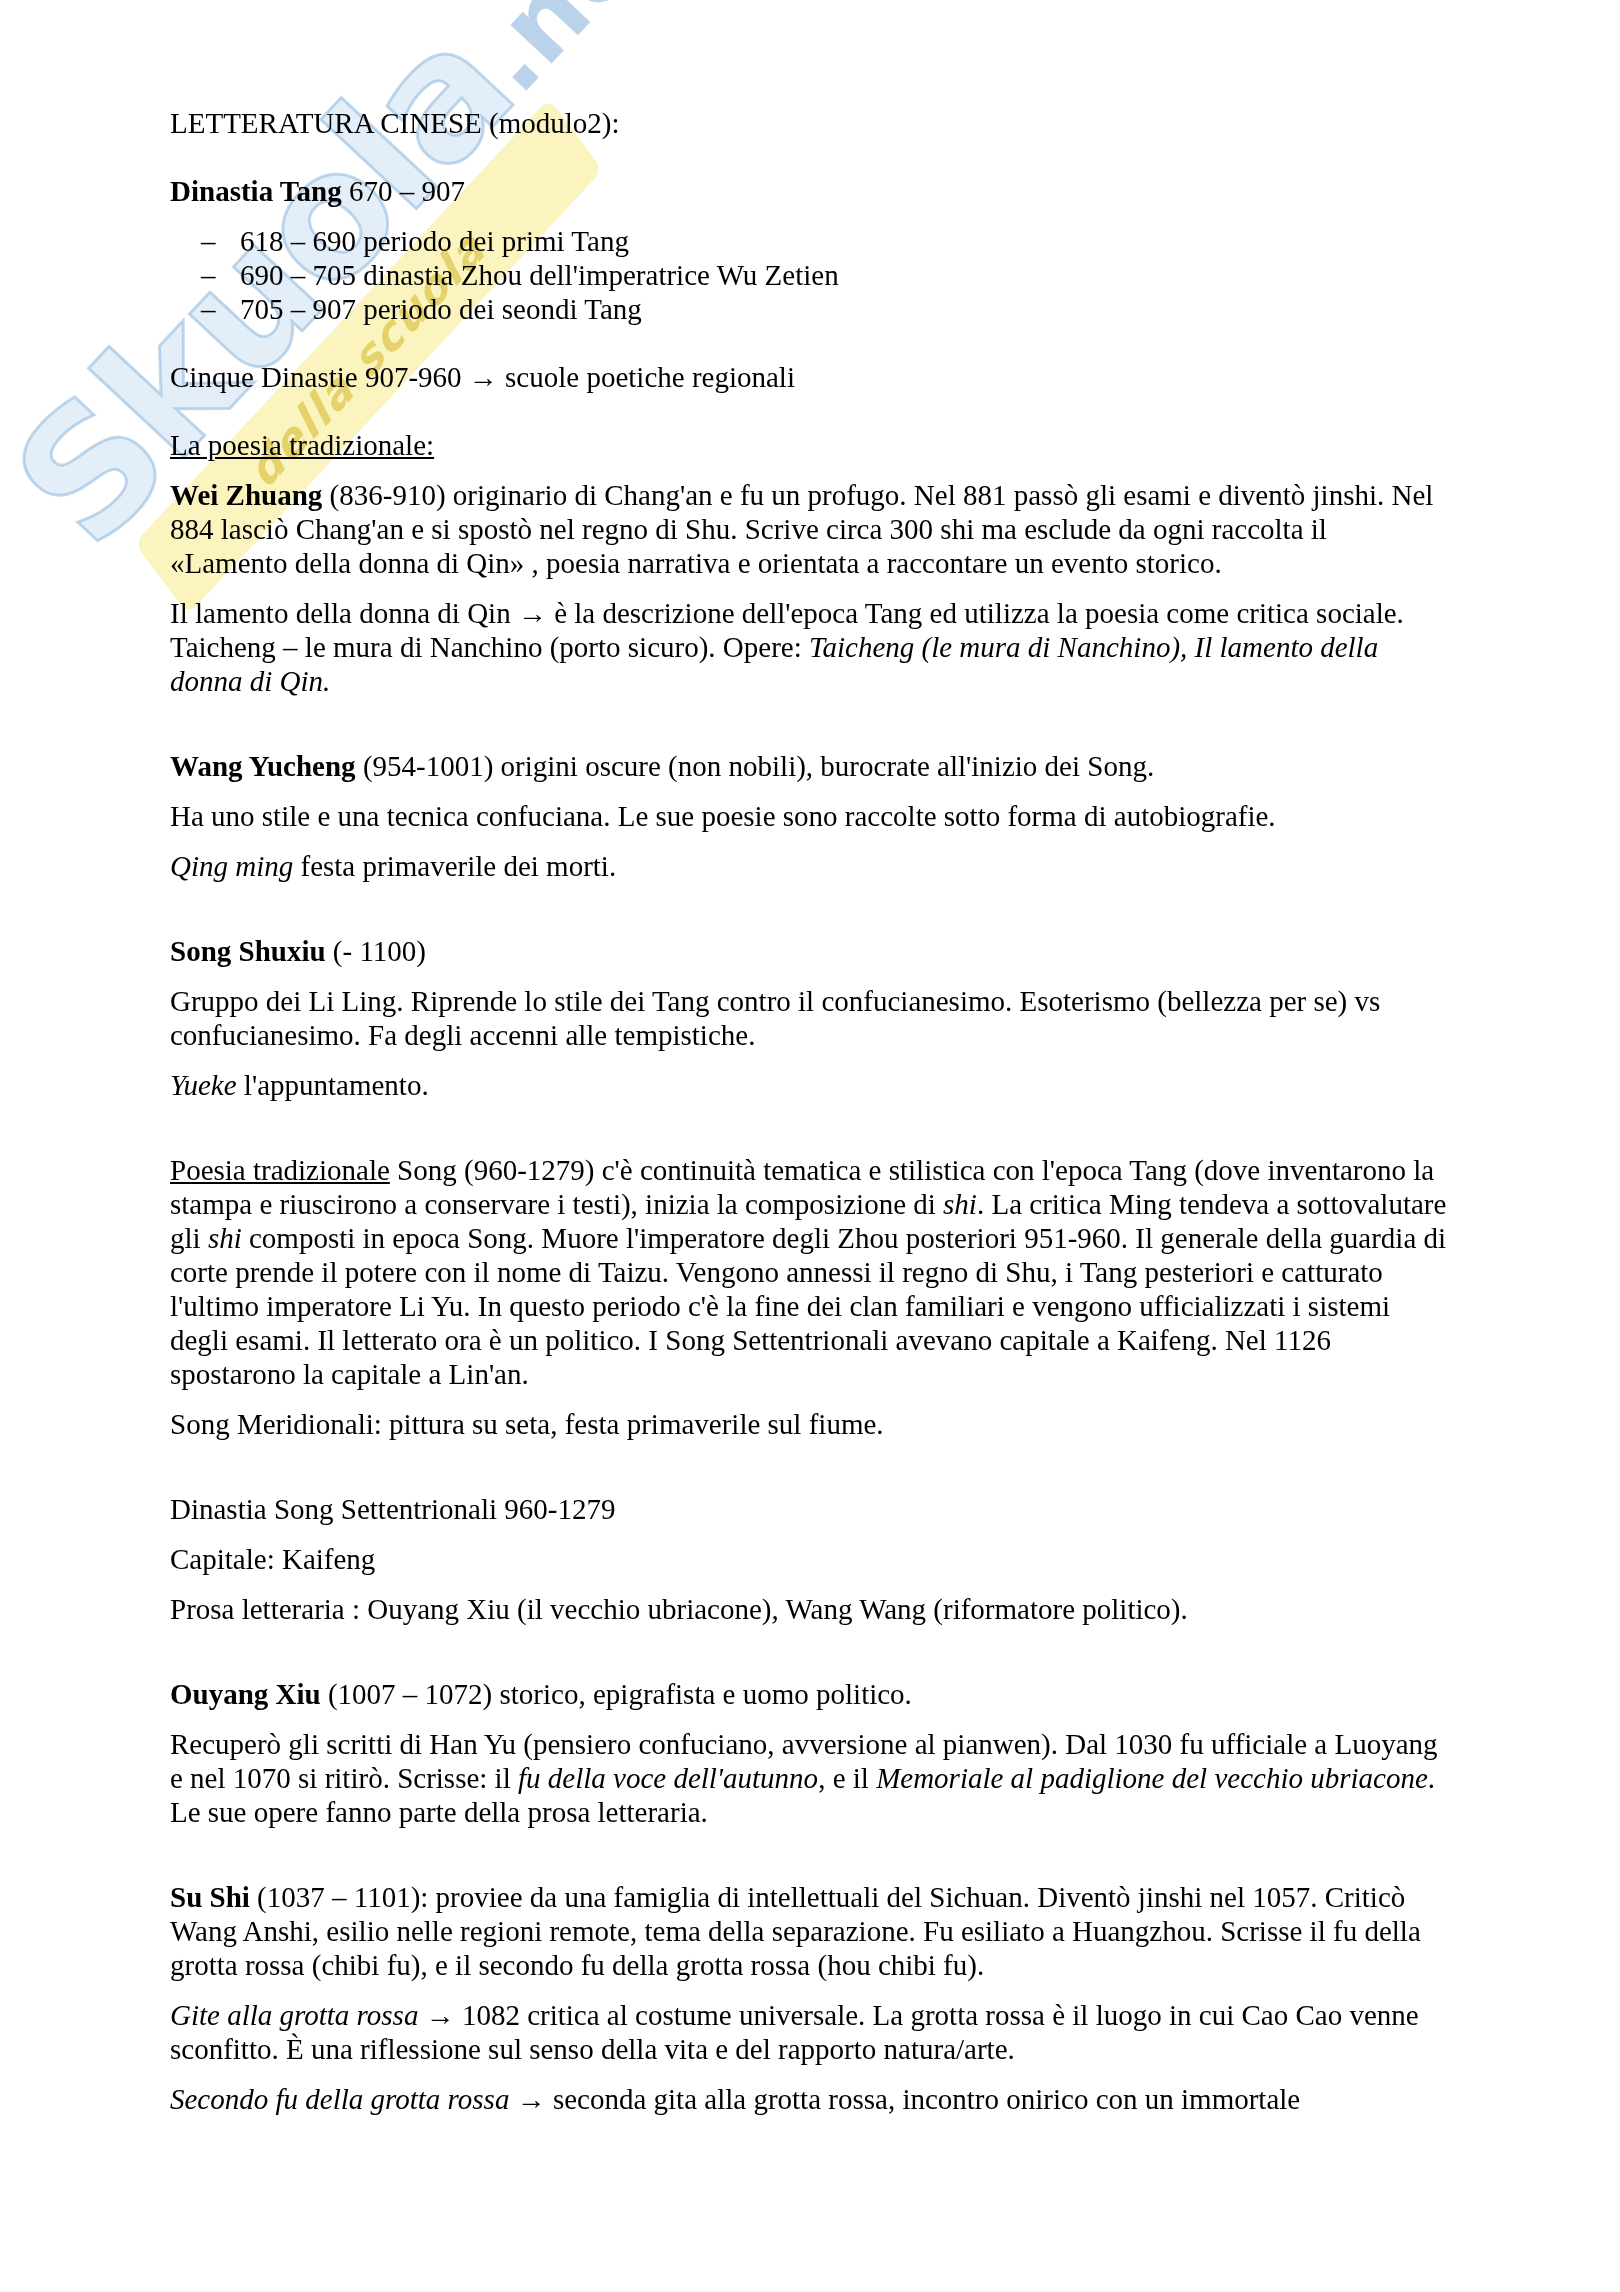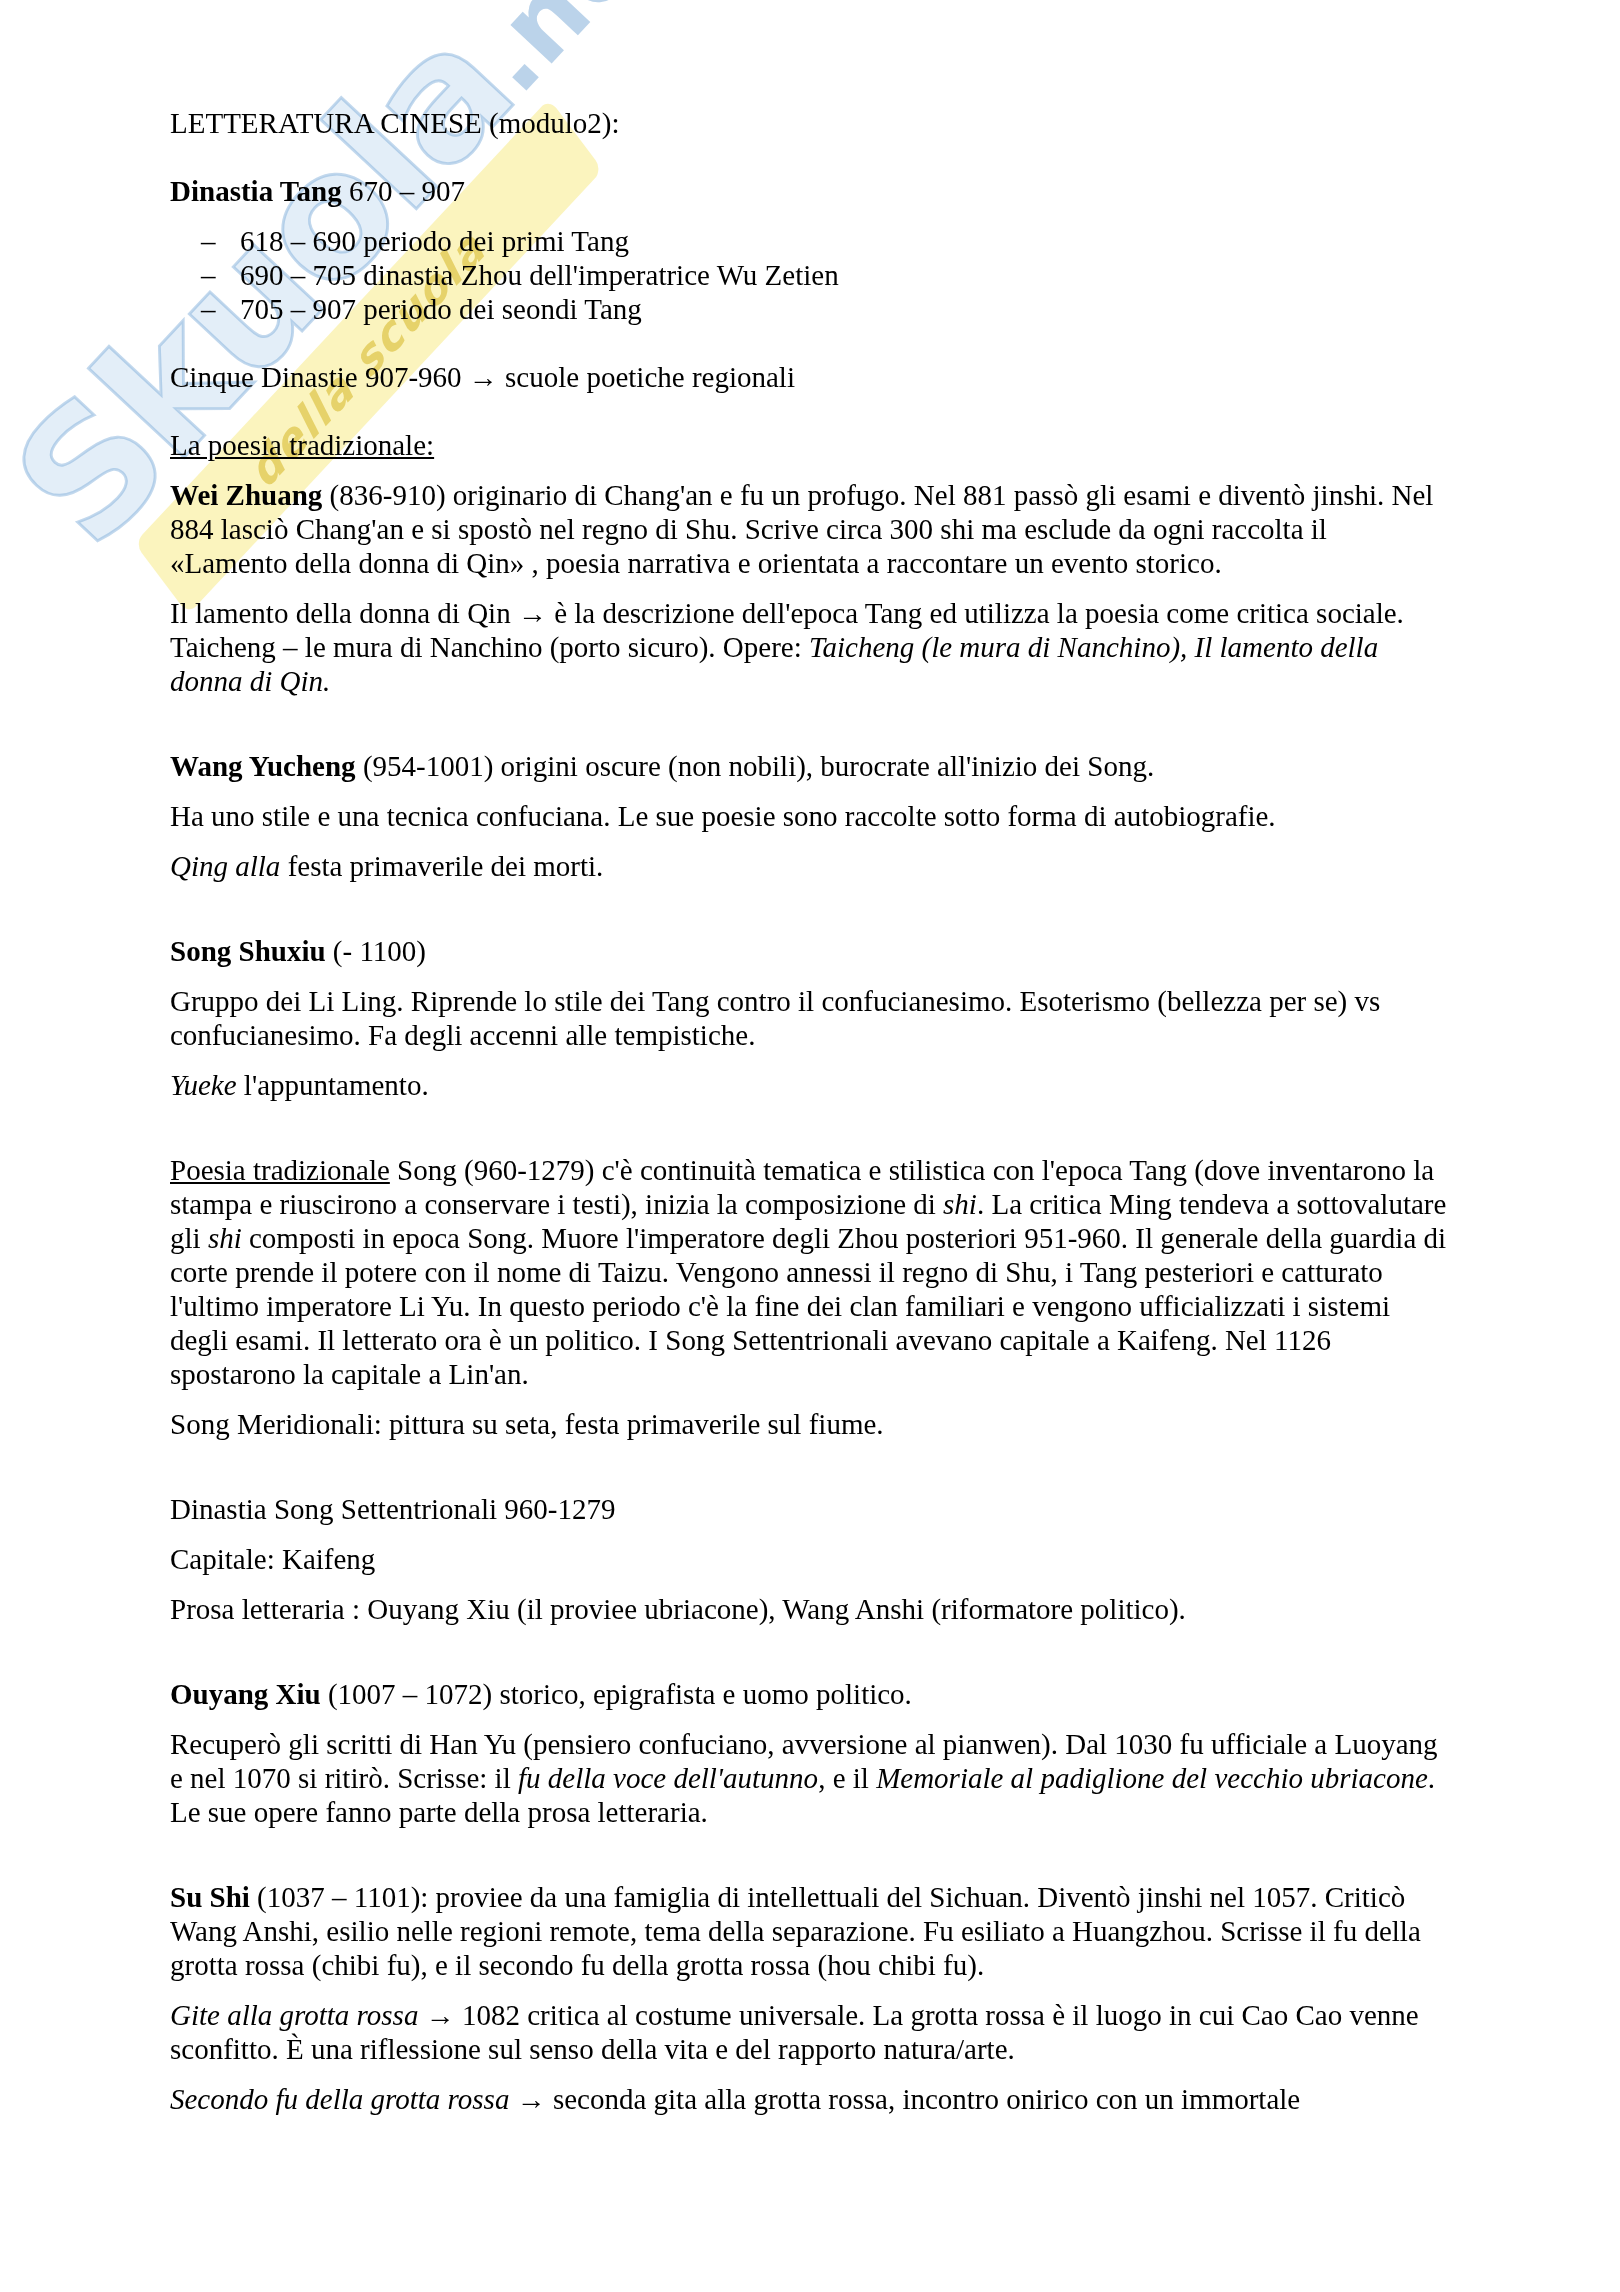--- a/index.html
+++ b/index.html
@@ -123,38 +123,38 @@
     <p class="block underline">La poesia tradizionale:</p>
 
     <div>
       <p><b>Wei Zhuang</b><span> (836-910) originario di Chang'an e fu un profugo. Nel 881 passò gli esami e diventò jinshi. Nel 884 lasciò Chang'an e si spostò nel regno di Shu.  Scrive circa 300 shi ma esclude da ogni raccolta il «Lamento della donna di Qin» , poesia narrativa e orientata a raccontare un evento storico.</span></p>
       <p><span>Il lamento della donna di Qin →  è la descrizione dell'epoca Tang ed utilizza la poesia come critica sociale. Taicheng – le mura di Nanchino (porto sicuro).  Opere:  </span><i>Taicheng (le mura di Nanchino), Il lamento della donna di Qin.</i></p>
     </div>
 
     <div class="block-lg">
       <p><b>Wang Yucheng</b><span> (954-1001) origini oscure (non nobili), burocrate all'inizio dei Song.</span></p>
       <p>Ha uno stile e una tecnica confuciana. Le sue poesie sono raccolte sotto forma di autobiografie.</p>
-      <p><i>Qing alla</i><span> festa primaverile dei morti.</span></p>
+      <p><i>Qing ming</i><span> festa primaverile dei morti.</span></p>
     </div>
 
     <div class="block-lg">
       <p><b>Song Shuxiu</b><span> (- 1100)</span></p>
       <p>Gruppo dei Li Ling. Riprende lo stile dei Tang contro il confucianesimo. Esoterismo (bellezza per se) vs confucianesimo. Fa degli accenni alle tempistiche.</p>
       <p><i>Yueke</i><span> l'appuntamento.</span></p>
     </div>
 
     <div class="block-lg">
       <p><span class="underline">Poesia tradizionale</span><span> Song (960-1279) c'è continuità tematica e stilistica con l'epoca Tang (dove inventarono la stampa e riuscirono a conservare i testi), inizia la composizione di </span><i>shi</i><span>.  La critica Ming tendeva a sottovalutare gli </span><i>shi</i><span> composti in epoca Song. Muore l'imperatore degli Zhou posteriori 951-960. Il generale della guardia di corte prende il potere con il nome di Taizu. Vengono annessi il regno di Shu, i Tang pesteriori e catturato l'ultimo imperatore Li Yu. In questo periodo c'è la fine dei clan familiari e vengono ufficializzati i sistemi degli esami. Il letterato ora è un politico. I Song Settentrionali avevano capitale a Kaifeng. Nel 1126 spostarono la capitale a Lin'an.</span></p>
       <p>Song Meridionali: pittura su seta, festa primaverile sul fiume.</p>
     </div>
 
     <div class="block-lg">
       <p>Dinastia Song Settentrionali  960-1279</p>
       <p>Capitale: Kaifeng</p>
-      <p>Prosa letteraria : Ouyang Xiu (il proviee ubriacone), Wang Anshi (riformatore politico).</p>
+      <p>Prosa letteraria : Ouyang Xiu (il vecchio ubriacone), Wang Wang (riformatore politico).</p>
     </div>
 
     <div class="block-lg">
       <p><b>Ouyang Xiu</b><span> (1007 – 1072) storico, epigrafista e uomo politico.</span></p>
       <p><span>Recuperò gli scritti di Han Yu (pensiero confuciano, avversione al pianwen). Dal 1030 fu ufficiale a Luoyang e nel 1070 si ritirò. Scrisse: il </span><i>fu della voce dell'autunno</i><span>, e il </span><i>Memoriale al padiglione del vecchio ubriacone</i><span>. Le sue opere fanno parte della prosa letteraria.</span></p>
     </div>
 
     <div class="block-lg">
       <p><b>Su Shi</b><span> (1037 – 1101): proviee da una famiglia di intellettuali del Sichuan. Diventò jinshi nel 1057. Criticò Wang Anshi, esilio nelle regioni remote, tema della separazione. Fu esiliato a Huangzhou. Scrisse il fu della grotta rossa (chibi fu), e il secondo fu della grotta rossa (hou chibi fu).</span></p>
       <p><i>Gite alla grotta rossa</i><span>  →  1082 critica al costume universale. La grotta rossa è il luogo in cui Cao Cao venne sconfitto. È una riflessione sul senso della vita e del rapporto natura/arte.</span></p>

